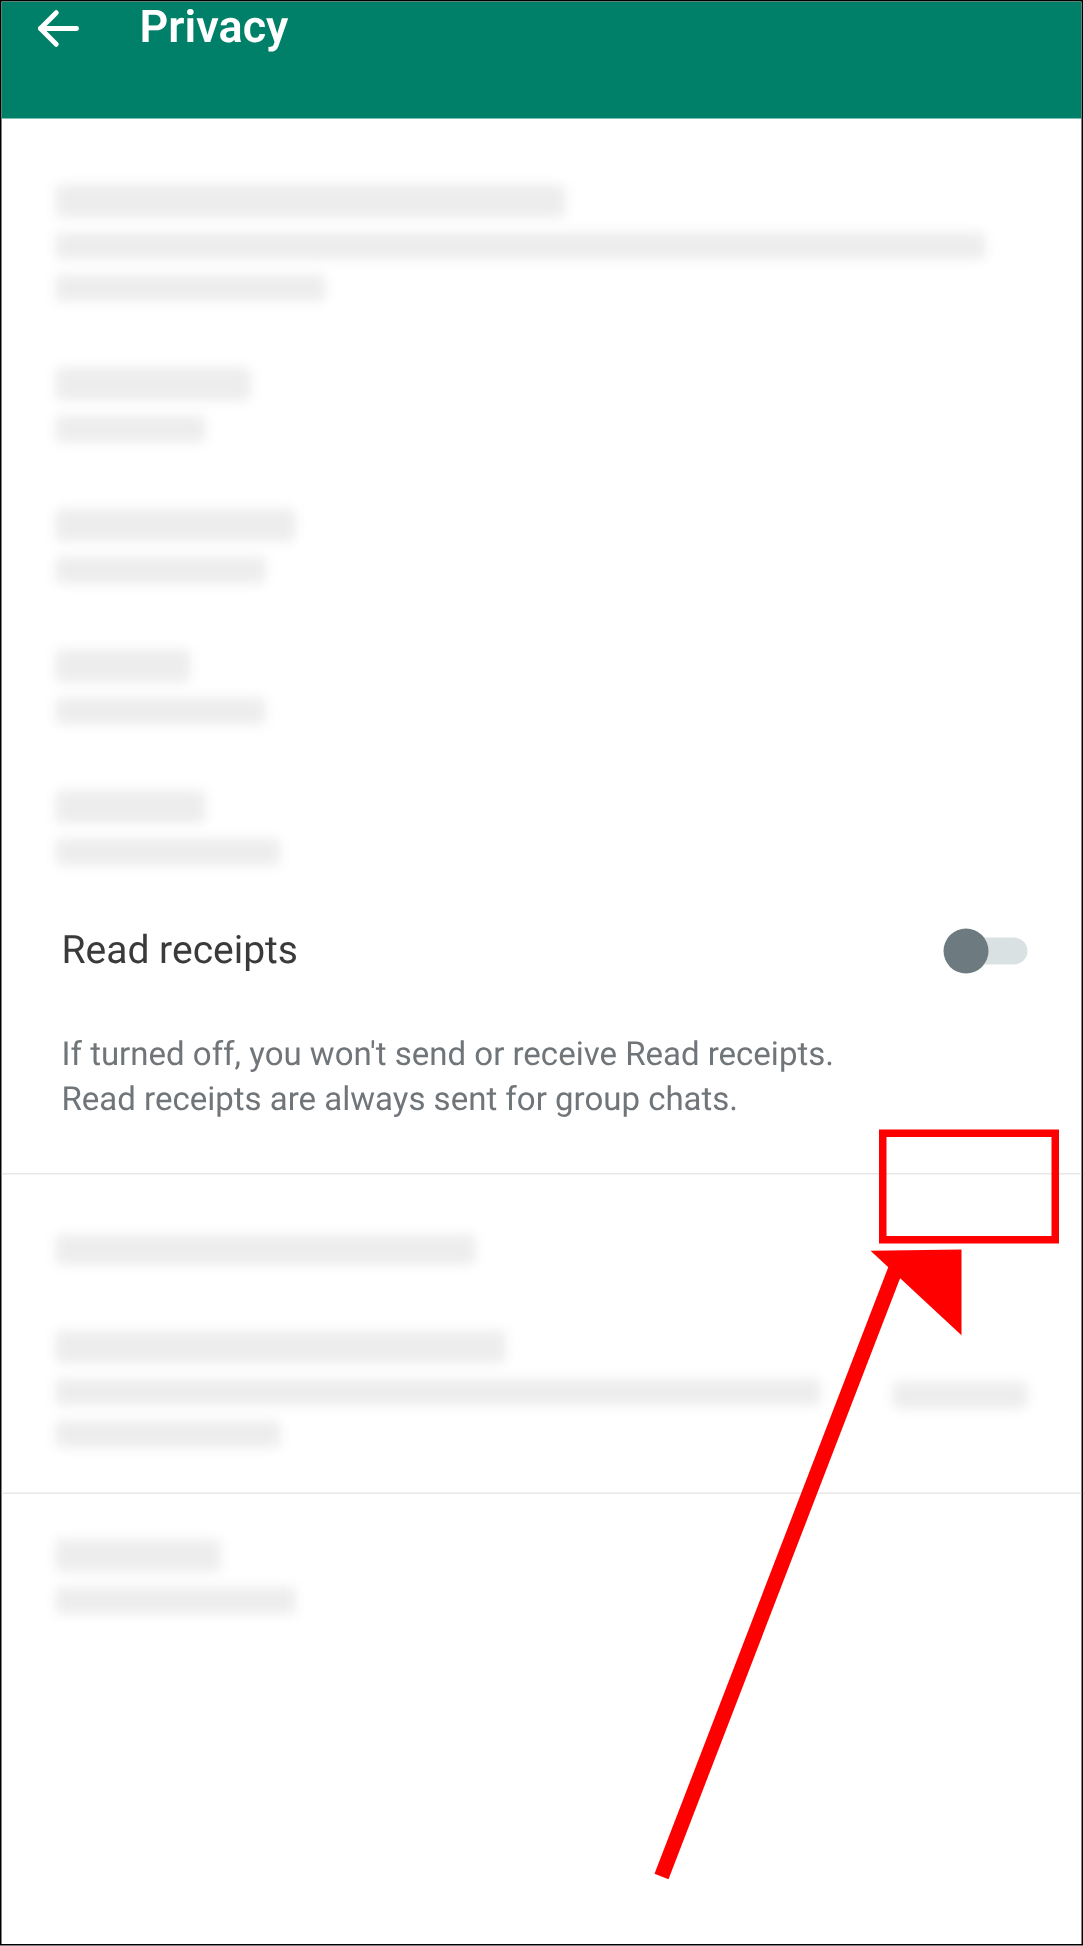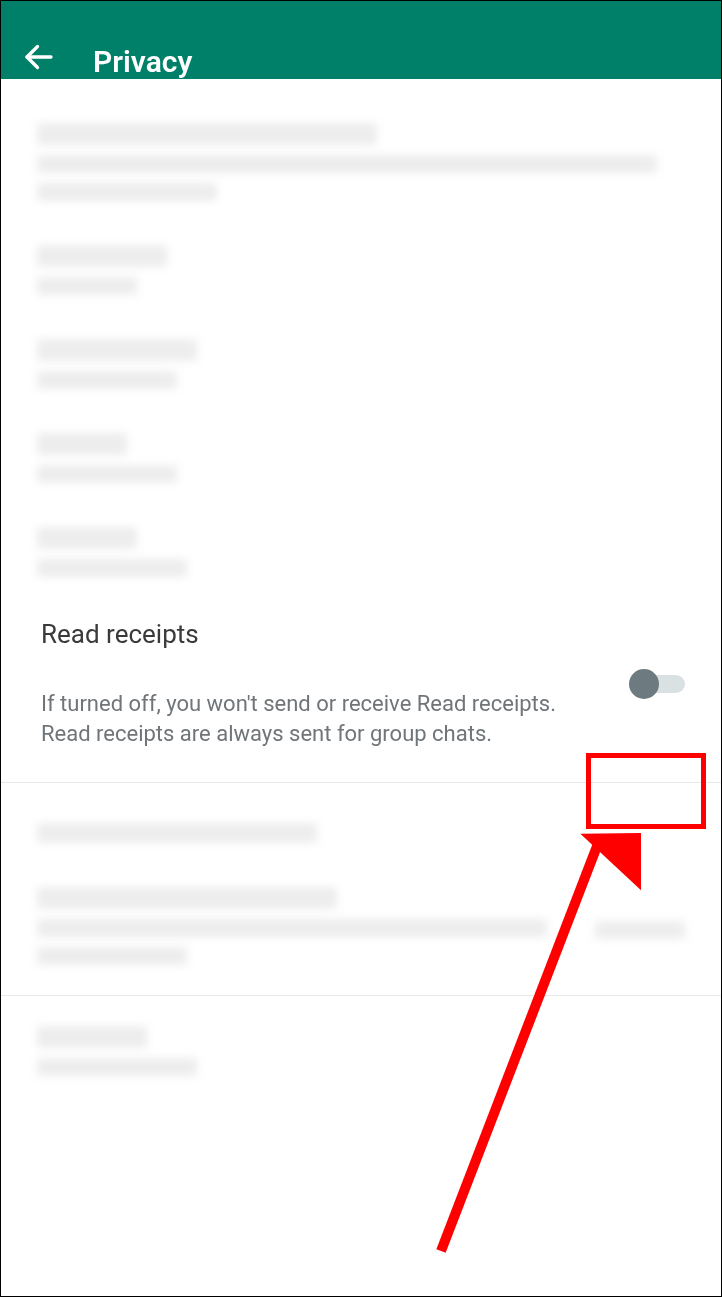--- a/index.html
+++ b/index.html
@@ -8,29 +8,29 @@
       background: #fff;
       width: 722px;
       height: 1297px;
       position: relative;
       border: 1px solid #000;
     }
     .header {
       background: #008069;
       height: 78px;
       display: flex;
-      align-items: flex-end;
+      align-items: flex-start;
       padding: 0 20px;
       gap: 36px;
     }
     .back-icon { width: 36px; height: 36px; color: #fff; }
     .header-title { color: #fff; font-size: 30px; font-weight: 600; }
     .content { padding: 30px 0 0 0; }
     .row { padding: 14px 36px 30px 36px; }
-    .read-row { display: flex; align-items: center; padding: 12px 36px 34px 40px; }
+    .read-row { display: flex; align-items: flex-start; padding: 12px 36px 34px 40px; }
     .read-text { flex: 1; padding-right: 30px; }
     .read-title { font-size: 26px; color: #3a3a3a; margin-bottom: 6px; }
     .read-desc { font-size: 22px; color: #707579; line-height: 1.35; max-width: 520px; margin-top: 40px; }
     .toggle-box { position: relative; }
     .toggle-wrap { width: 56px; height: 30px; position: relative; }
     .toggle-track {
       position: absolute; top: 6px; left: 8px;
       width: 48px; height: 18px;
       background: #d9e1e3; border-radius: 10px;
     }

